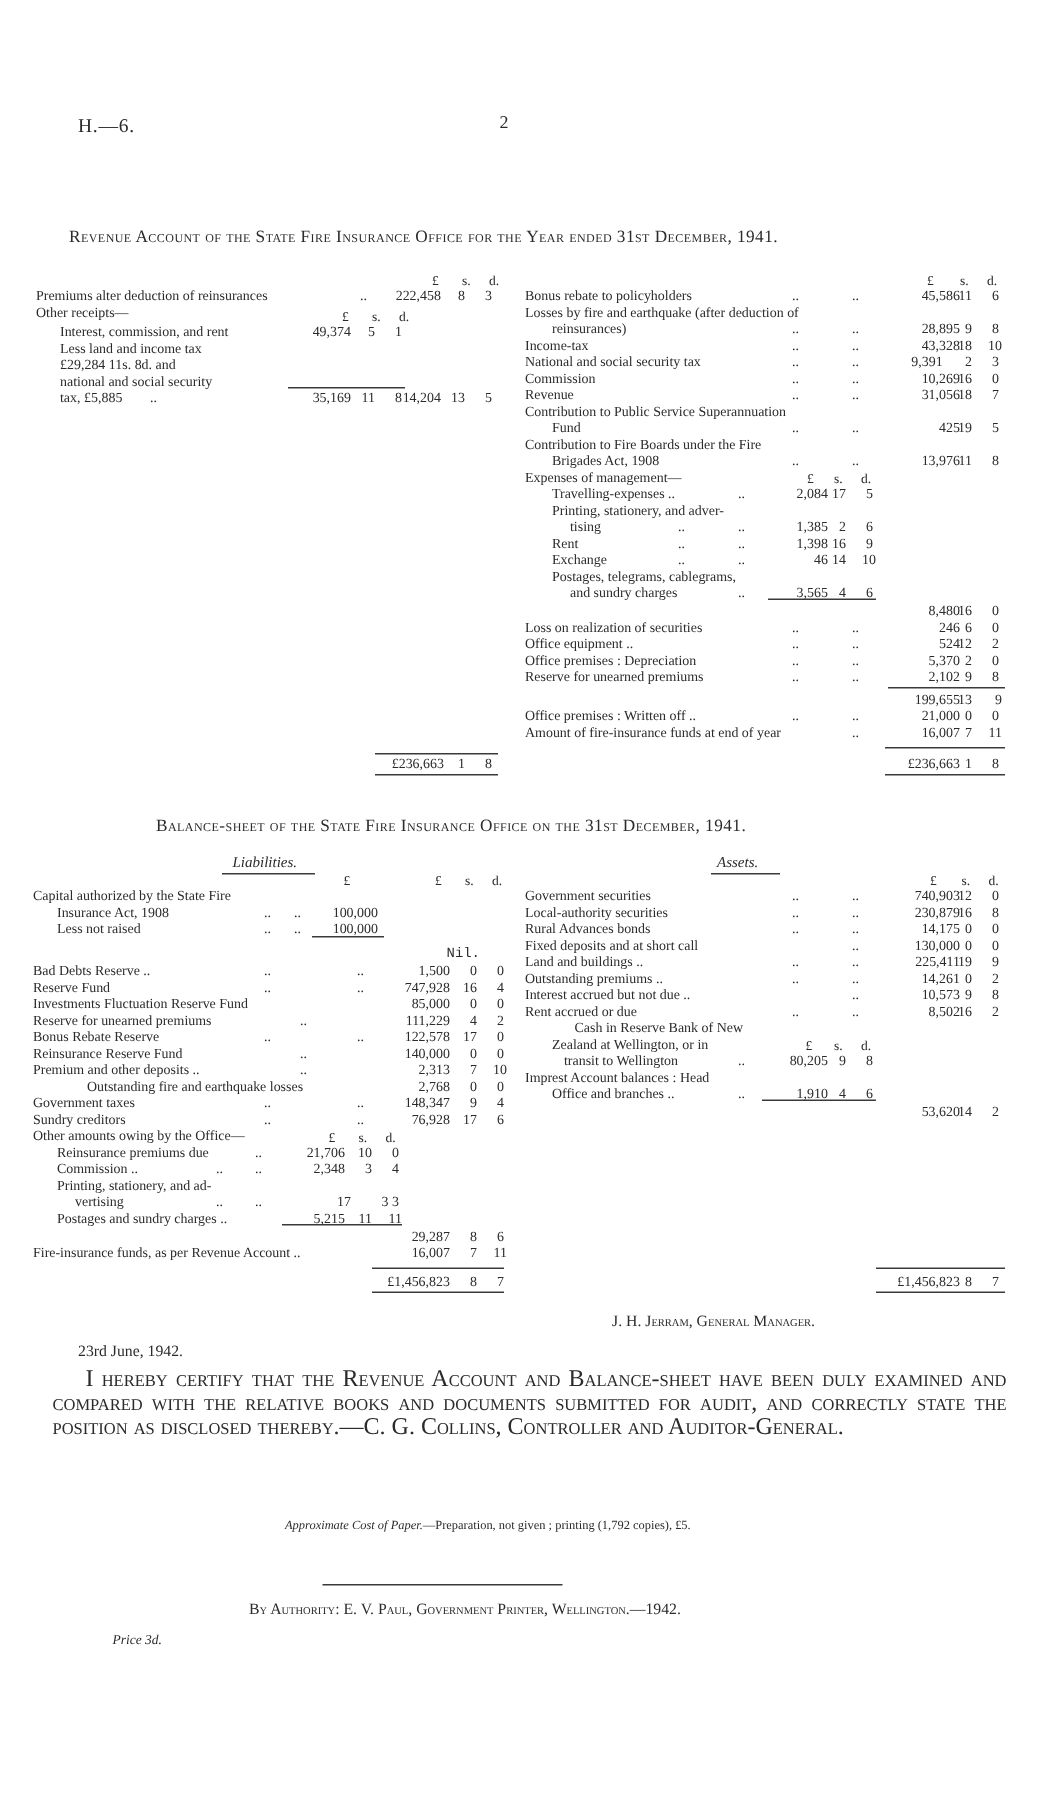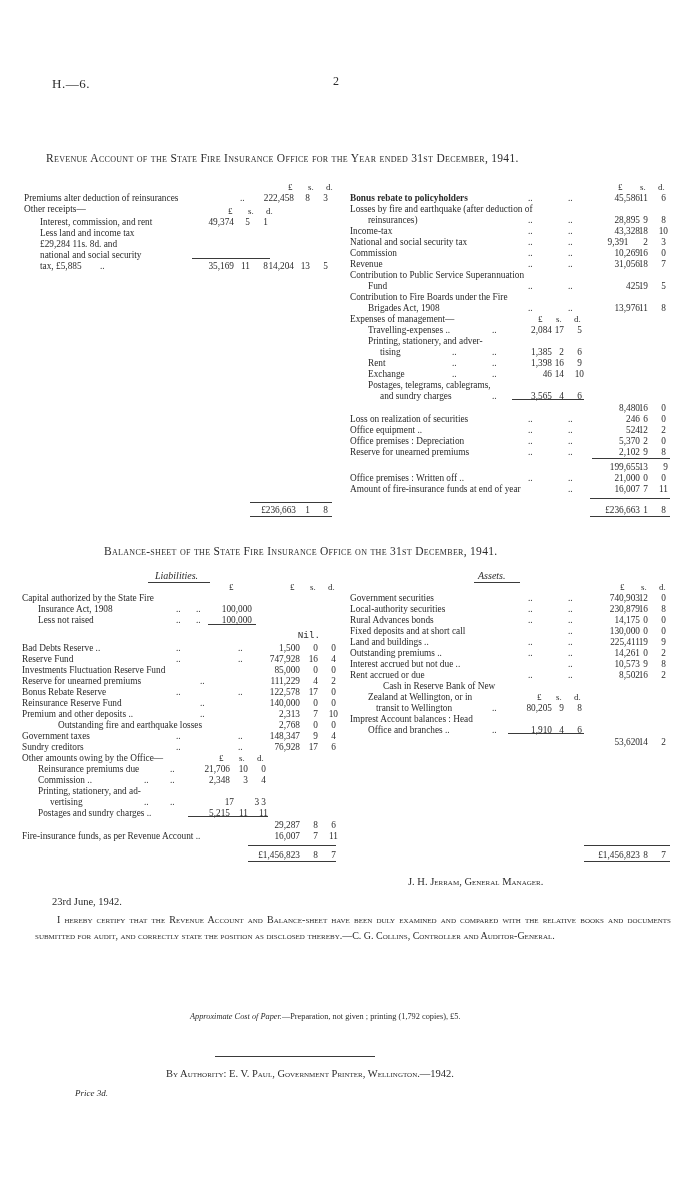--- a/index.html
+++ b/index.html
@@ -77,21 +77,21 @@
   .signature {
     position: absolute;
     left: 408px; top: 876px;
     font-size: 10.5px;
     white-space: nowrap;
   }
   .certify {
     position: absolute;
     left: 35px; top: 912px;
     width: 636px;
-    font-size: 10px;
+    font-size: 16px;
     line-height: 16px;
     text-align: justify;
   }
   .certify .indent { display: inline-block; width: 22px; }
   .cost-note {
     position: absolute;
     left: 190px; top: 1012px;
     font-size: 8.3px;
     font-style: italic;
   }
@@ -162,21 +162,21 @@
   <div class="rule" style="left:250px; top:502px; width:82px;"></div>
   <div class="val num" style="left:238px; top:505px; width:58px;">£236,663</div>
   <div class="val num" style="left:298px; top:505px; width:12px;">1</div>
   <div class="val num" style="left:316px; top:505px; width:12px;">8</div>
   <div class="rule" style="left:250px; top:516px; width:82px;"></div>
 
   <div class="colhead" style="left:618px; top:182px;">£</div>
   <div class="colhead" style="left:640px; top:182px;">s.</div>
   <div class="colhead" style="left:658px; top:182px;">d.</div>
 
-  <div class="lbl" style="left:350px; top:193px;font-weight:bold;">Bonus rebate to policyholders</div>
+  <div class="lbl" style="left:350px; top:193px;">Bonus rebate to policyholders</div>
   <div class="lbl" style="left:528px; top:193px;">..</div>
   <div class="lbl" style="left:568px; top:193px;">..</div>
   <div class="val num" style="left:596px; top:193px; width:44px;">45,586</div>
   <div class="val num" style="left:634px; top:193px; width:14px;">11</div>
   <div class="val num" style="left:652px; top:193px; width:14px;">6</div>
 
   <div class="lbl" style="left:350px; top:204px;">Losses by fire and earthquake (after deduction of</div>
 
   <div class="lbl" style="left:368px; top:215px;">reinsurances)</div>
   <div class="lbl" style="left:528px; top:215px;">..</div>

